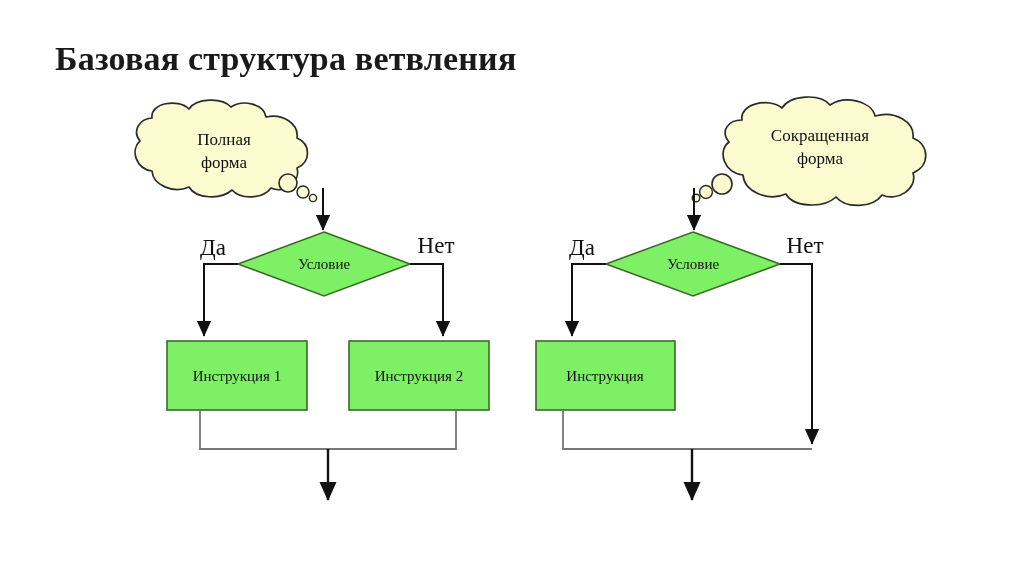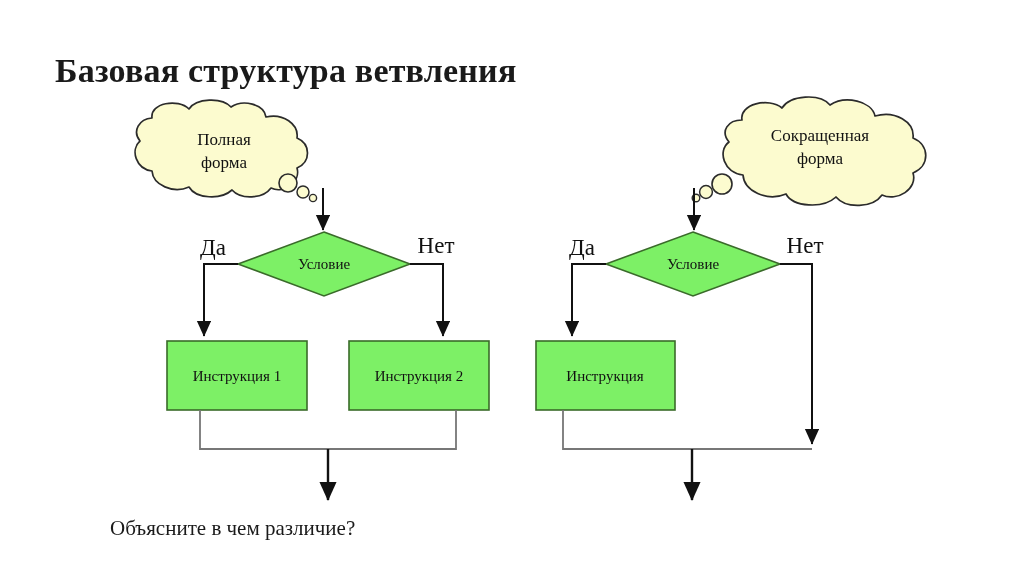--- a/index.html
+++ b/index.html
@@ -18,21 +18,21 @@
   #diagram-svg {
     position: absolute;
     left: 0;
     top: 0;
     width: 1024px;
     height: 574px;
   }
   .page-title {
     position: absolute;
     left: 55px;
-    top: 52px;
+    top: 40px;
     font-size: 34px;
     font-weight: bold;
     color: #1a1a1a;
     letter-spacing: 0.2px;
     white-space: nowrap;
   }
   .caption {
     position: absolute;
     left: 110px;
     top: 516px;
@@ -145,15 +145,14 @@
       <polyline points="780,264 812,264 812,444" fill="none" stroke="#111111" stroke-width="2" marker-end="url(#arrowBlack)"></polyline>
 
       <rect x="536" y="341" width="139" height="69" fill="#7DF066" stroke="#3a6b2a" stroke-width="1.6"></rect>
       <text class="svg-label shape-text" x="605" y="381" text-anchor="middle">Инструкция</text>
 
       <polyline points="563,410 563,449 812,449" fill="none" stroke="#777777" stroke-width="1.8"></polyline>
       <line x1="692" y1="449" x2="692" y2="500" stroke="#111111" stroke-width="2.4" marker-end="url(#arrowBlack)"></line>
     </g>
   </svg>
 
-  <div class="caption">Объясните в чем различие?</div>
 
 </div>
 
 </body></html>

